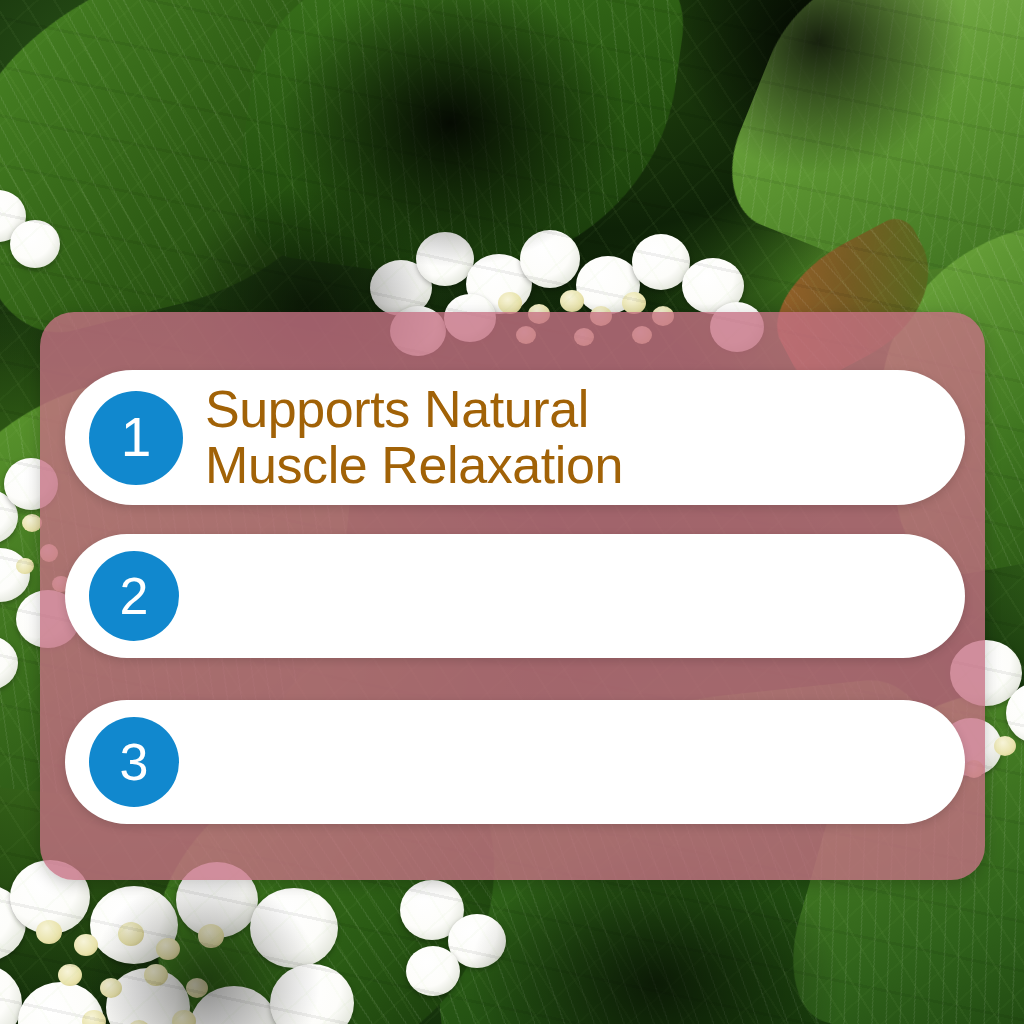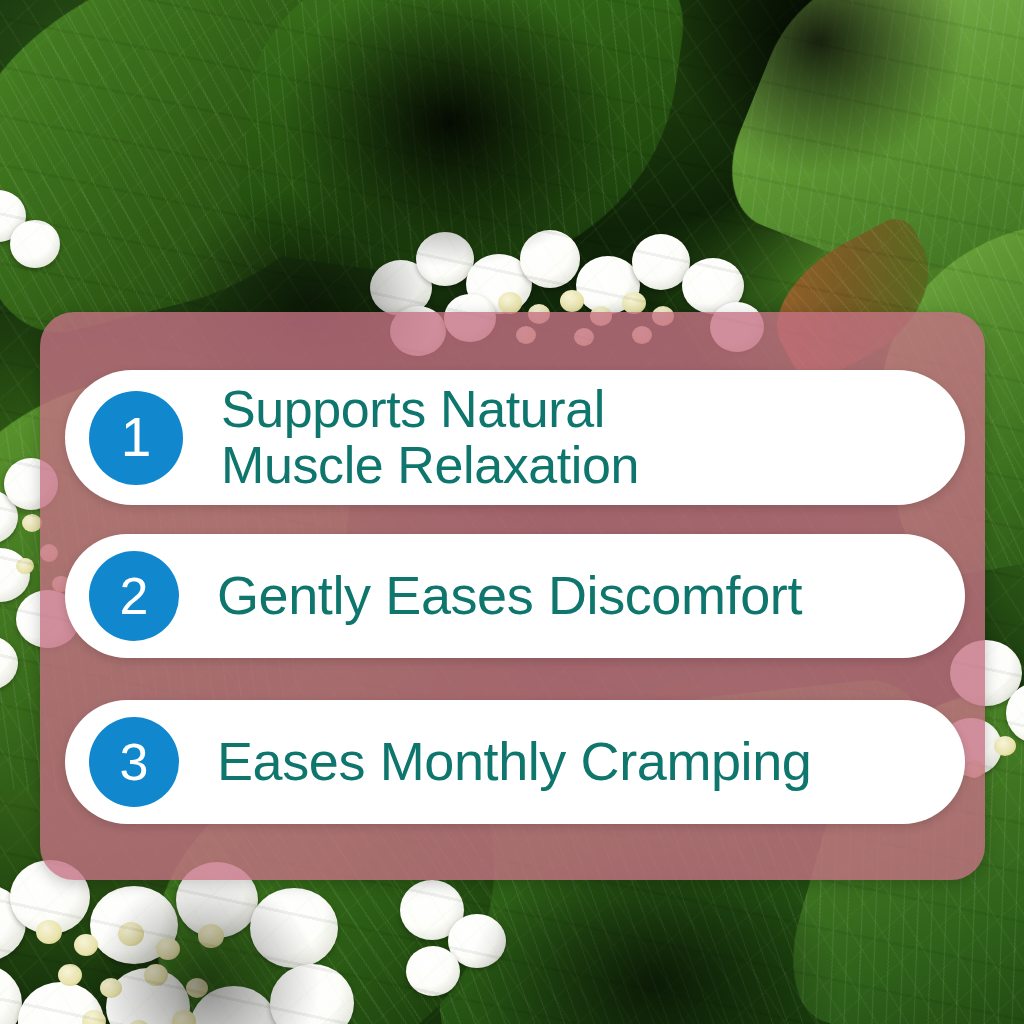--- a/index.html
+++ b/index.html
@@ -151,22 +151,22 @@
     justify-content: center;
     font-size: 52px;
     font-weight: 400;
     font-family: "Liberation Sans", sans-serif;
     line-height: 1;
     user-select: none;
   }
   .benefit-row.r1 .badge { width: 94px; height: 94px; font-size: 55px; }
 
   .benefit-text {
-    margin-left: 38px;
-    color: #0f766e;
+    margin-left: 22px;
+    color: #a16207;
     font-size: 54px;
     font-weight: 400;
     line-height: 1.06;
     letter-spacing: -.4px;
     font-family: "Liberation Sans", sans-serif;
     white-space: pre-line;
   }
   .benefit-row.r1 .benefit-text { font-size: 52px; }
 </style>
 </head>
@@ -284,23 +284,21 @@
   <div class="benefits-panel">
 
     <div class="benefit-row r1">
       <div class="badge">1</div>
       <div class="benefit-text">Supports Natural
 Muscle Relaxation</div>
     </div>
 
     <div class="benefit-row r2">
       <div class="badge">2</div>
-      <div class="benefit-text">Gently Eases Discomfort</div>
     </div>
 
     <div class="benefit-row r3">
       <div class="badge">3</div>
-      <div class="benefit-text">Eases Monthly Cramping</div>
     </div>
 
   </div>
 
 </div>
 
 </body></html>

